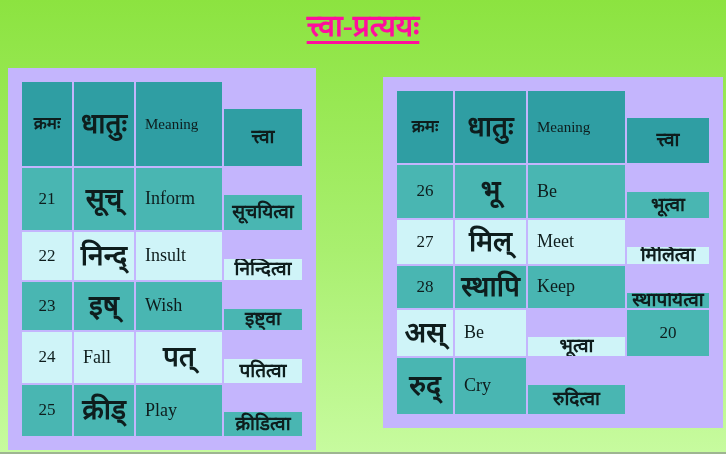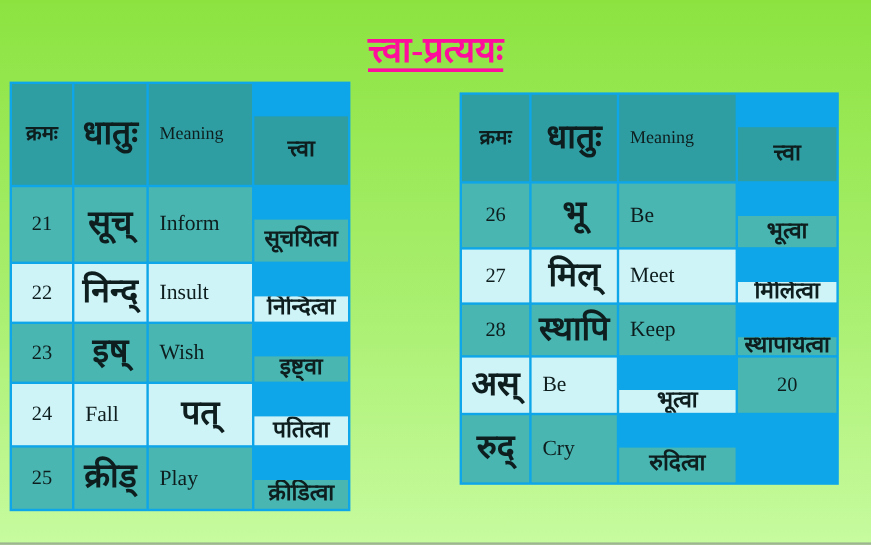--- a/index.html
+++ b/index.html
@@ -3,34 +3,34 @@
 <meta charset="utf-8">
 <style>
   html,body{margin:0;padding:0;}
   body{
     width:726px;height:454px;
     font-family:"Liberation Serif","DejaVu Serif",serif;
     background:linear-gradient(to bottom,#8CE340 0%,#A9EF6F 55%,#C7FB9F 100%);
     position:relative;overflow:hidden;
   }
   .title{
-    position:absolute;left:0;top:20px;width:100%;
+    position:absolute;left:0;top:4px;width:100%;
     text-align:center;
     font-size:30px;font-weight:bold;
     color:#FF0D9D;
     text-decoration:underline;
     text-decoration-thickness:3px;
     text-underline-offset:5px;
   }
   .gtable{
     position:absolute;
     display:grid;
     gap:2px;
-    background:#0ea5e9;
-    padding:2px;
+    background:#c4b5fd;
+    padding:14px;
   }
   .gtable.left{
     left:8px;top:68px;
     grid-template-columns:50px 60px 86px 78px;
     grid-template-rows:84px 62px 48px 48px 51px 51px;
   }
   .gtable.right{
     left:383px;top:77px;
     grid-template-columns:56px 71px 97px 82px;
     grid-template-rows:72px 53px 44px 42px 46px 56px;

